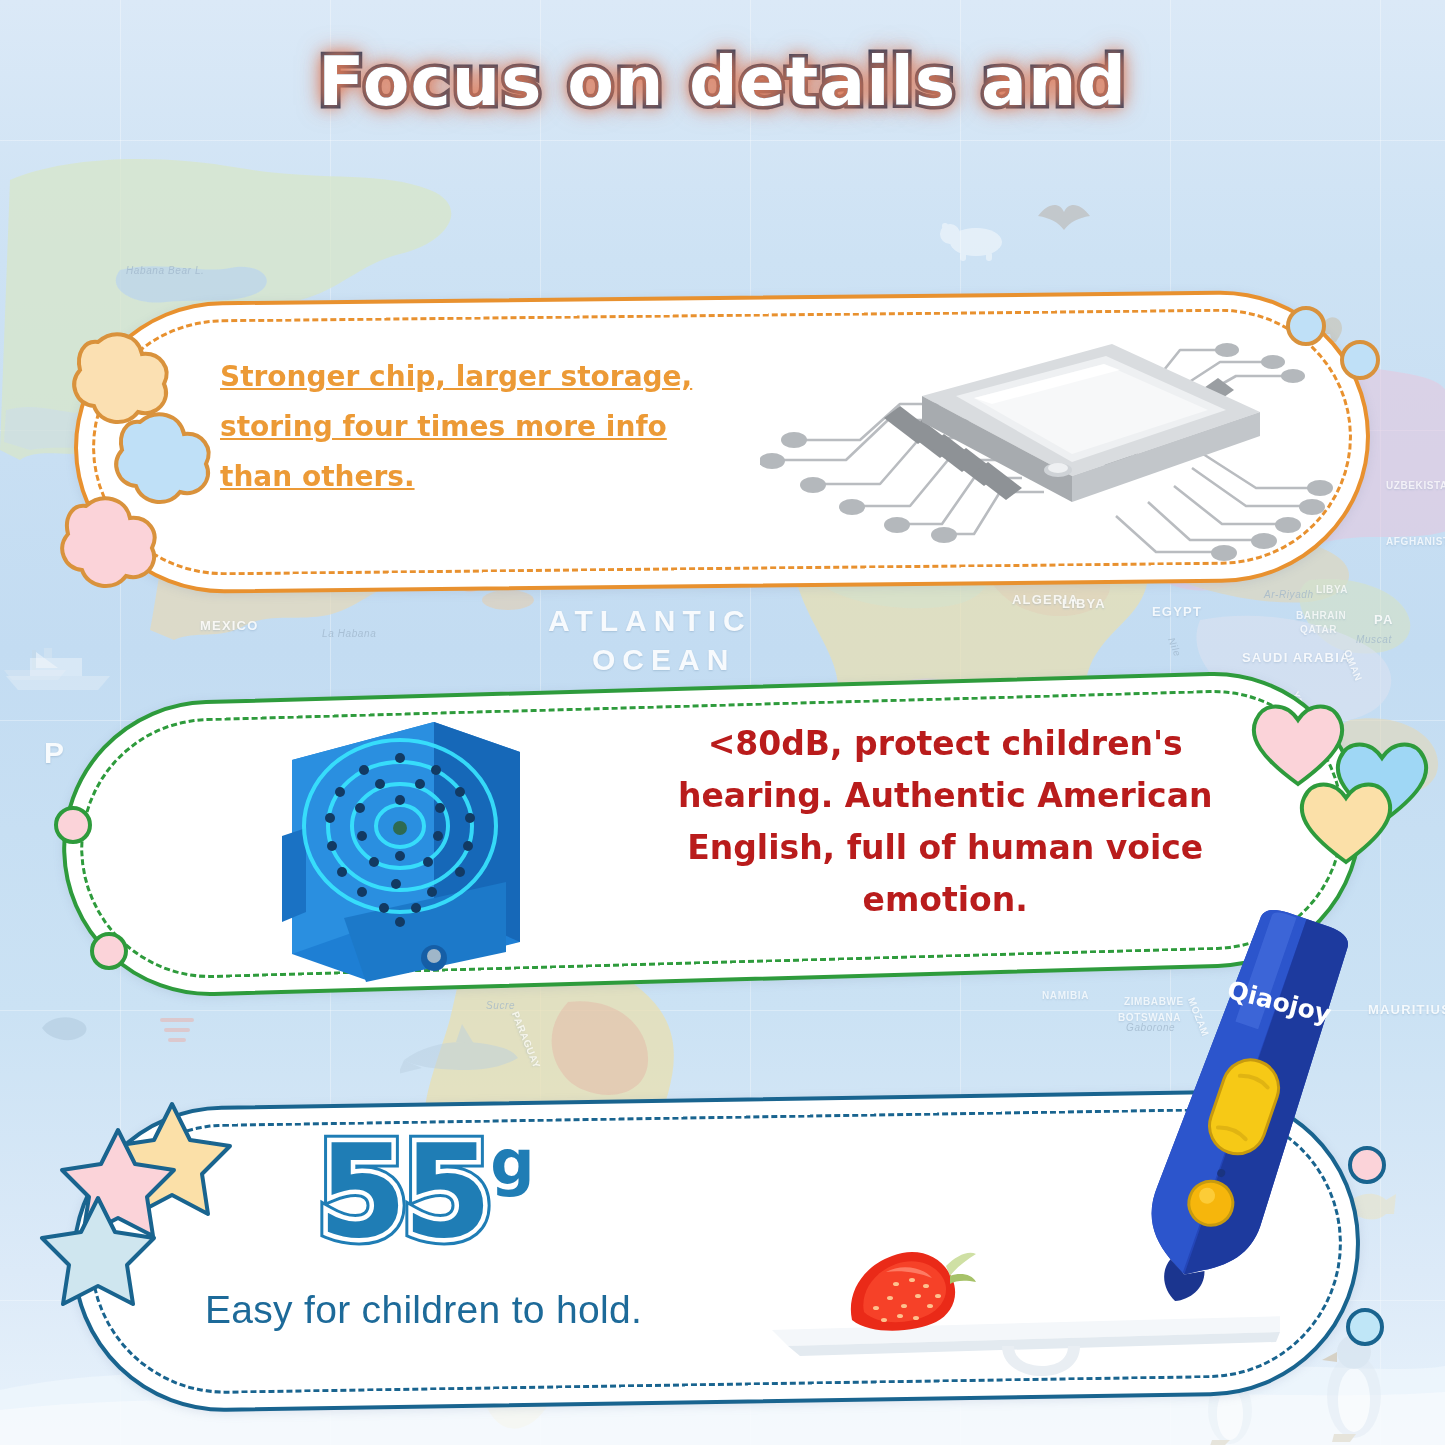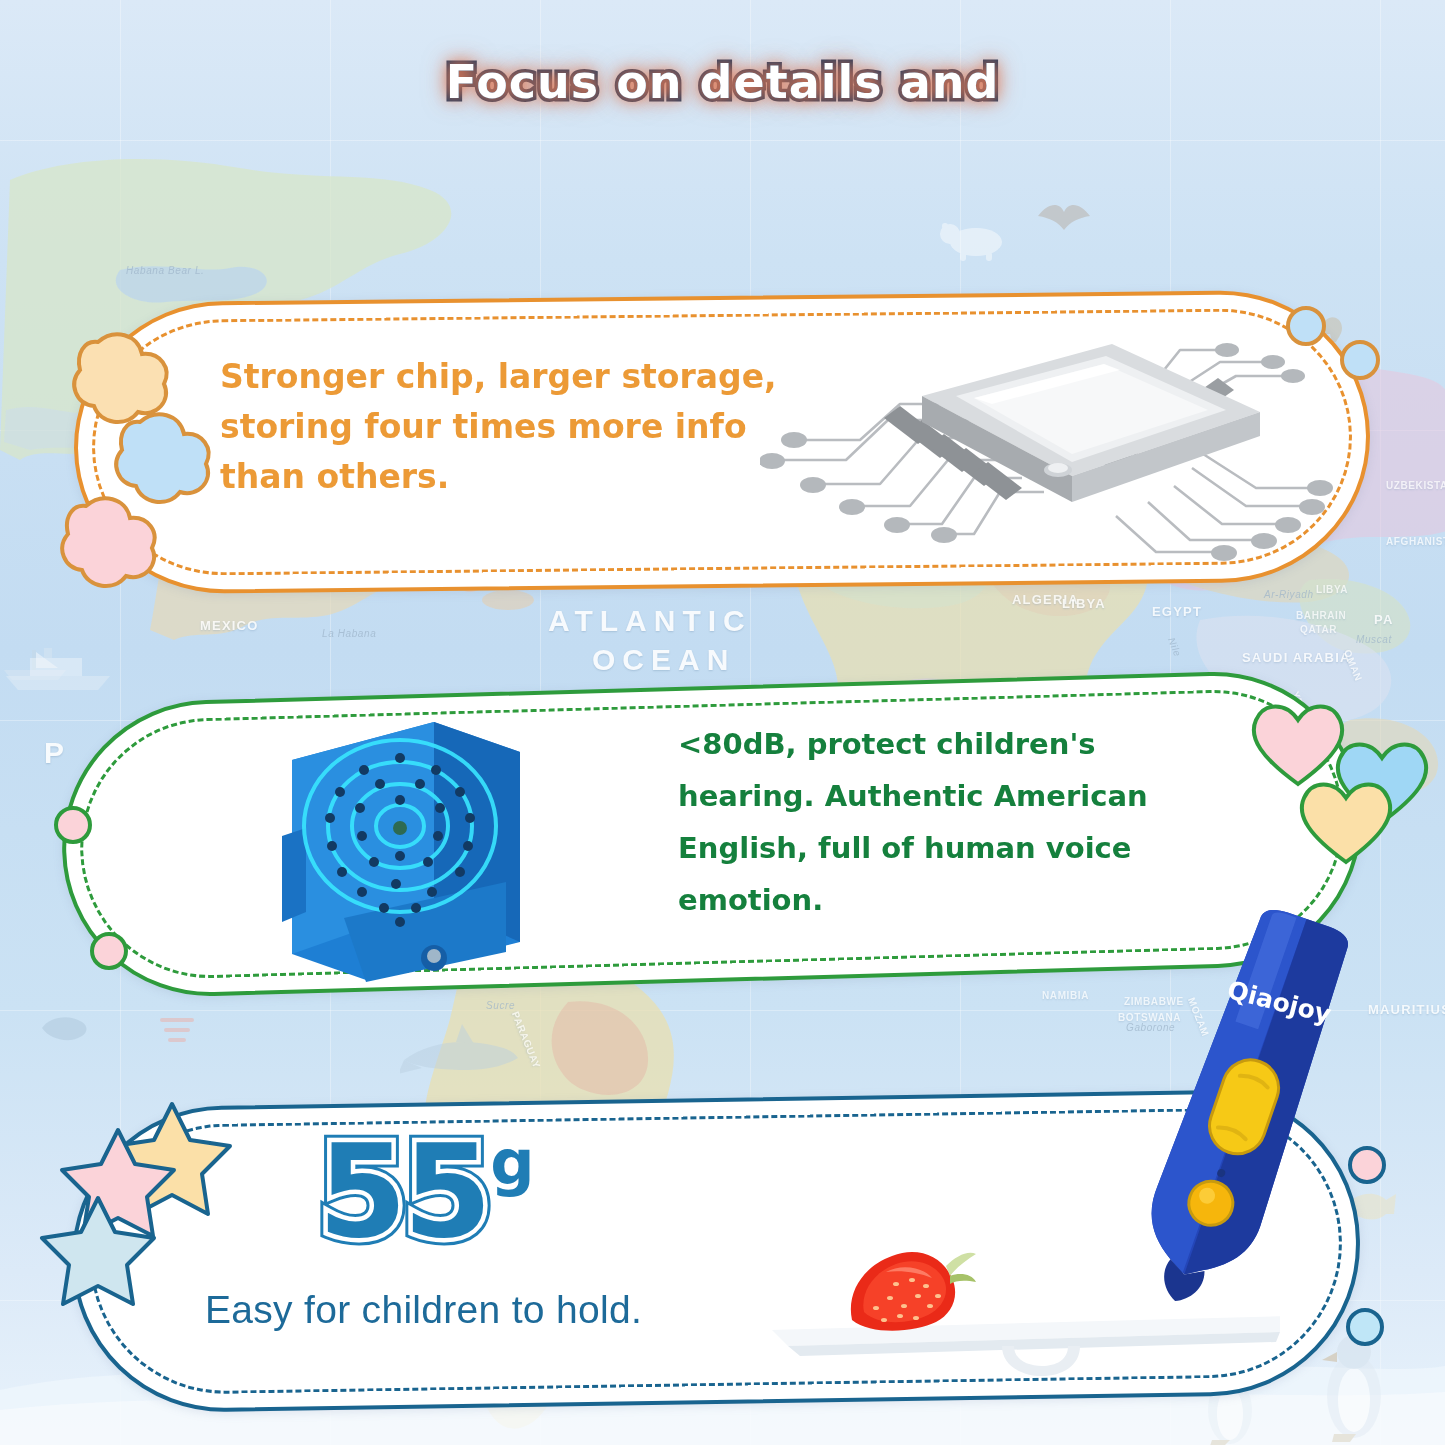--- a/index.html
+++ b/index.html
@@ -36,21 +36,21 @@
 
   .animal { position:absolute; opacity:.45; }
 
   
   .title-wrap {
     position:absolute; top:38px; left:0; right:0;
     text-align:center; z-index:6;
   }
   .title-line {
     font-family:"DejaVu Sans", sans-serif;
-    font-weight:bold; font-size:46px; line-height:88px;
+    font-weight:bold; font-size:68px; line-height:88px;
     color:#ffffff;
     letter-spacing:1px;
     -webkit-text-stroke:7px #1b3c63;
     paint-order: stroke fill;
     text-shadow:
        0 0 0 #1b3c63,
        0 0 14px rgba(222,121,86,.95),
        0 0 20px rgba(222,121,86,.8),
        0 0 26px rgba(222,121,86,.55);
   }
@@ -93,22 +93,22 @@
   }
   #card3 .inner-dash { border:3px dashed #19648f; }
 
   
   .card-text {
     position:absolute;
     font-family:"DejaVu Sans", sans-serif;
     font-weight:bold;
     white-space:pre-line;
   }
-  #txt1 { left:220px; top:352px; font-size:33px; line-height:50px; color:#ec9a36; z-index:7; }
-  #txt2 { left:678px; top:718px; font-size:29px; line-height:52px; color:#15803d; z-index:7; }
+  #txt1 { left:220px; top:352px; font-size:28px; line-height:50px; color:#ec9a36; z-index:7;text-decoration:underline; }
+  #txt2 { left:678px; top:718px; font-size:33px; line-height:52px; color:#b91c1c; z-index:7;text-align:center; }
 
   .bubble-num {
     position:absolute; left:318px; top:1128px; z-index:7;
     font-family:"DejaVu Sans", sans-serif;
   }
   .bubble-num .n {
     font-size:128px; font-weight:bold; color:#1f7db5; line-height:1;
     -webkit-text-stroke:9px #ffffff; paint-order:stroke fill;
     filter: drop-shadow(0 0 0 #1f7db5);
     letter-spacing:-4px;

